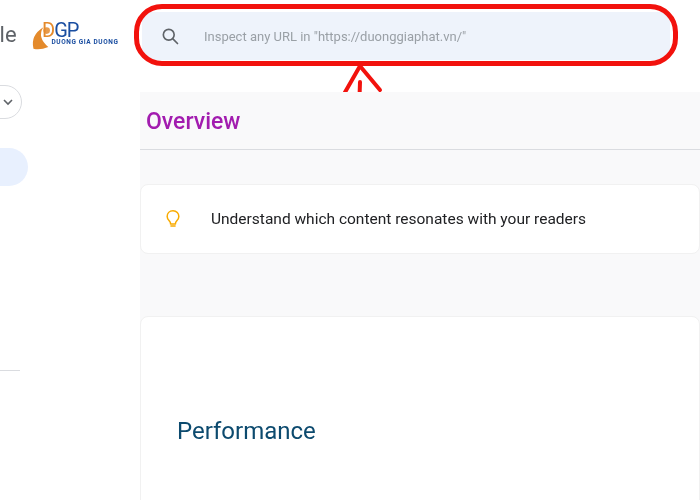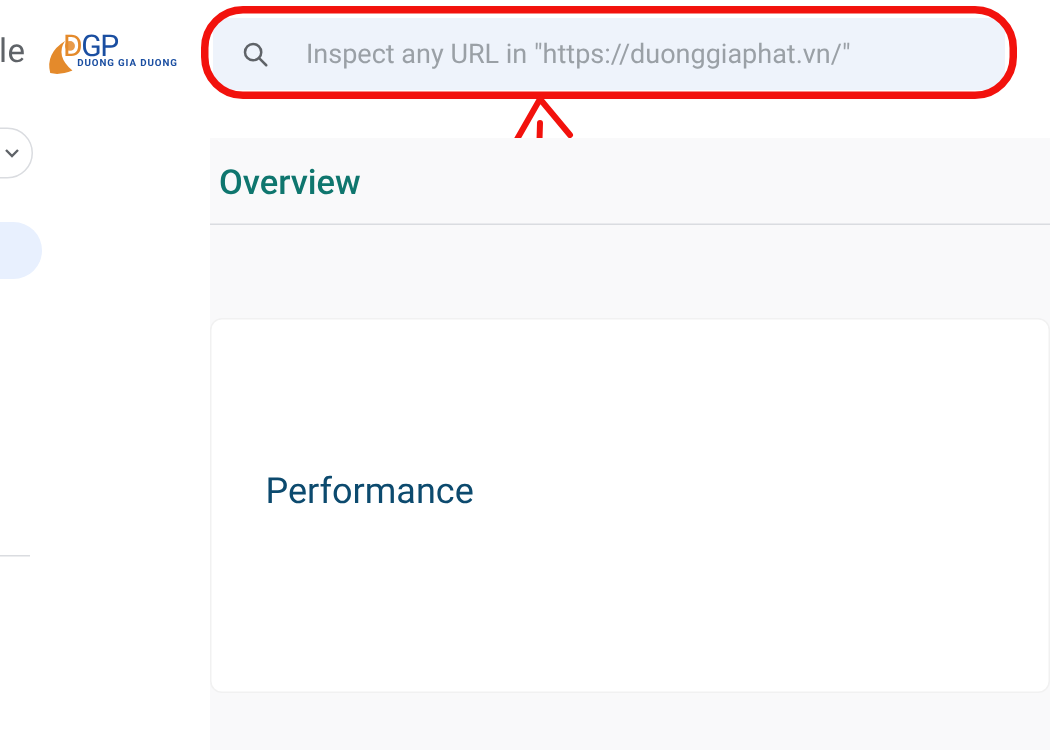--- a/index.html
+++ b/index.html
@@ -6,21 +6,21 @@
     body { width:700px; height:500px; background:#fff; overflow:hidden; position:relative; }
 
     
     .app-title-fragment { position:absolute; left:-50px; top:22px; color:#5f6368; font-size:22px; letter-spacing:.2px; }
 
     
     .searchbar { position:absolute; left:142px; top:12px; width:528px; height:48px;
       background:#eef3fb; border-radius:8px; display:flex; align-items:center; padding:0 18px; }
     .searchbar .mag { width:20px; height:20px; color:#5f6368; flex-shrink:0; }
     .searchbar input { border:none; background:transparent; outline:none; flex:1; margin-left:24px;
-      font-size:18px; color:#9aa0a6; }
+      font-size:13px; color:#9aa0a6; }
     .searchbar input::placeholder { color:#9aa0a6; }
 
     
     .red-highlight { position:absolute; left:134px; top:4px; width:544px; height:62px;
       border:5px solid #f2120d; border-radius:28px; pointer-events:none; }
 
     
     .arrow-overlay { position:absolute; left:240px; top:58px; width:180px; height:180px; pointer-events:none; }
 
     
@@ -33,21 +33,21 @@
     
     .pill-dropdown { position:absolute; left:-22px; top:85px; width:44px; height:34px; border:1px solid #dadce0;
       border-radius:22px; background:#fff; display:flex; align-items:center; justify-content:flex-end; padding-right:8px; }
     .pill-dropdown .chev { width:10px; height:10px; color:#5f6368; }
     .selected-nav { position:absolute; left:-60px; top:148px; width:88px; height:38px; background:#e8f0fe;
       border-top-right-radius:22px; border-bottom-right-radius:22px; }
     .divider-frag { position:absolute; left:-30px; top:370px; width:50px; height:1px; background:#dadce0; }
 
     
     .main { position:absolute; left:140px; top:92px; right:0; bottom:0; background:#f9f9fa; padding:0;}
-    .section-title { font-size:23px; color:#0f766e; font-weight:500; padding:16px 0 14px 6px; }
+    .section-title { font-size:23px; color:#a21caf; font-weight:500; padding:16px 0 14px 6px; }
     .hr { height:1px; background:#dadce0; margin:0 0 34px 0; width:560px; }
 
     
     .card { background:#fff; border-radius:8px; width:560px; padding:24px 22px; display:flex; align-items:center;
       box-shadow:0 0 0 0 rgba(0,0,0,0); border:1px solid #f1f1f1; }
     .bulb { width:20px; height:20px; margin-right:28px; flex-shrink:0; }
     .card-text { font-size:15.5px; color:#202124; }
 
     .perf-title { font-size:24px; color:#0c4a6e; padding:100px 0 0 36px; }
     .perf-card { background:#fff; width:560px; border-radius:8px; margin-top:62px; padding-bottom:120px; border:1px solid #f1f1f1;}
@@ -87,17 +87,24 @@
     <path d="M1 3 L5 7 L9 3" fill="none" stroke="#5f6368" stroke-width="1.6"></path>
   </svg>
 </div>
 <div class="selected-nav"></div>
 <div class="divider-frag"></div>
 
 <div class="main">
   <div class="section-title">Overview</div>
   <div class="hr"></div>
 
+  <div class="card">
+    <svg class="bulb" viewBox="0 0 24 24">
+      <path d="M12 2 C7.6 2 5 5.3 5 9 c0 2.7 1.5 4.2 2.6 5.4 .6 .7 1.4 1.4 1.4 2.6 v1 h6 v-1 c0-1.2 .8-1.9 1.4-2.6 C17.5 13.2 19 11.7 19 9 19 5.3 16.4 2 12 2 Z" fill="none" stroke="#f9ab00" stroke-width="1.8" stroke-linejoin="round"></path>
+      <line x1="9.5" y1="20.5" x2="14.5" y2="20.5" stroke="#f9ab00" stroke-width="1.8" stroke-linecap="round"></line>
+    </svg>
+    <div class="card-text">Understand which content resonates with your readers</div>
+  </div>
 
   <div class="perf-card">
     <div class="perf-title">Performance</div>
   </div>
 </div>
 
 </body></html>

